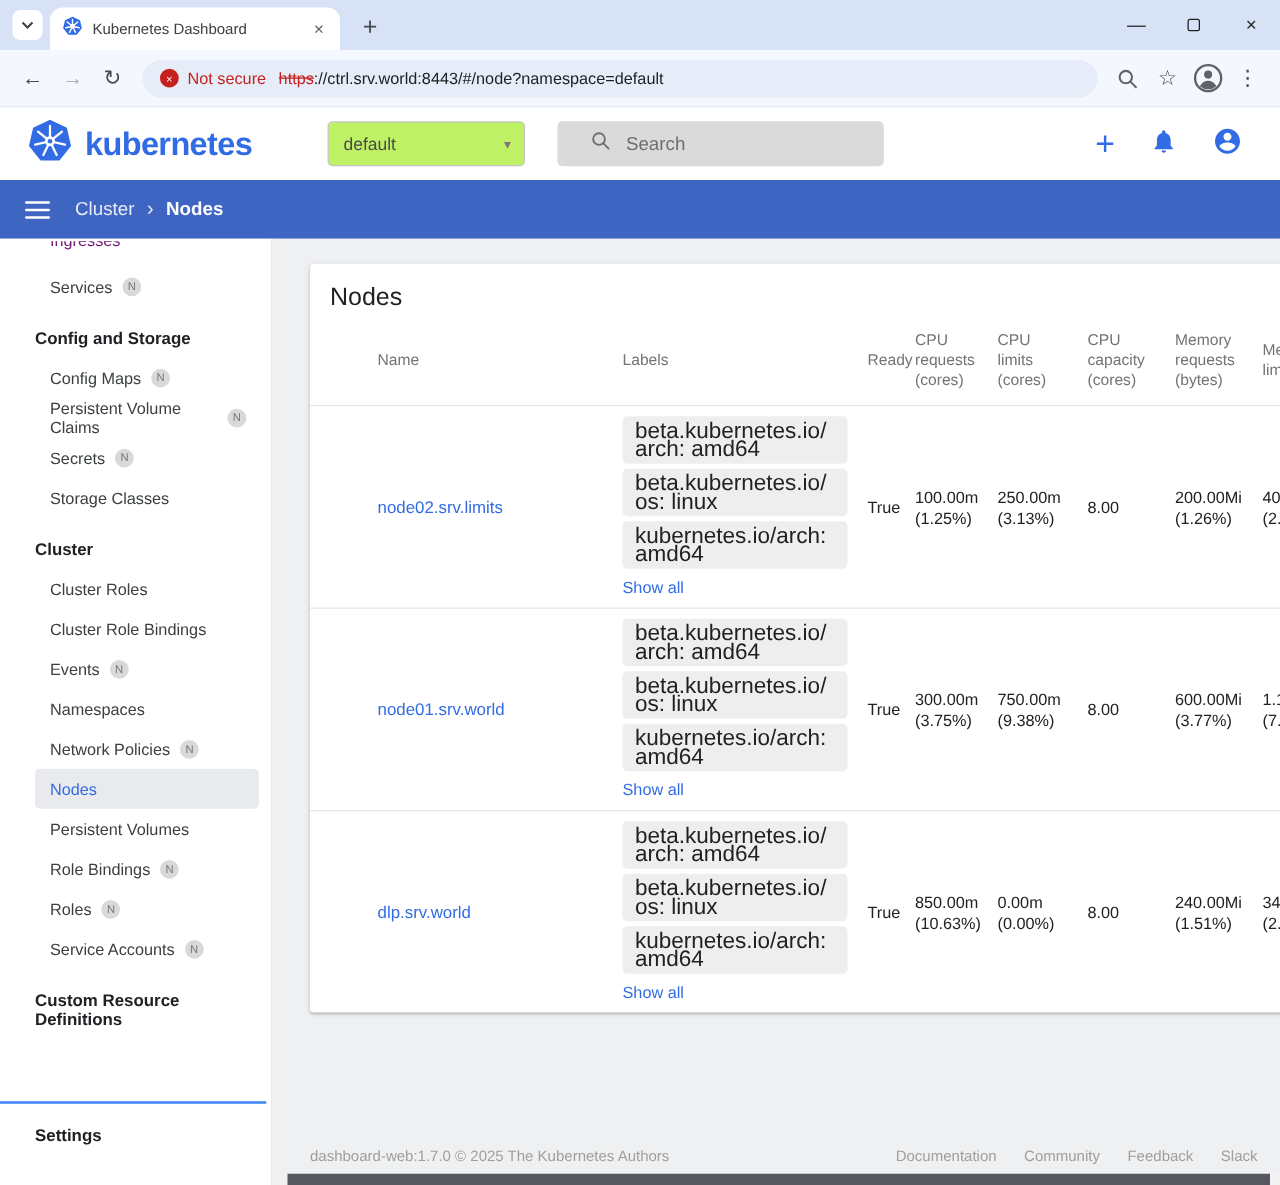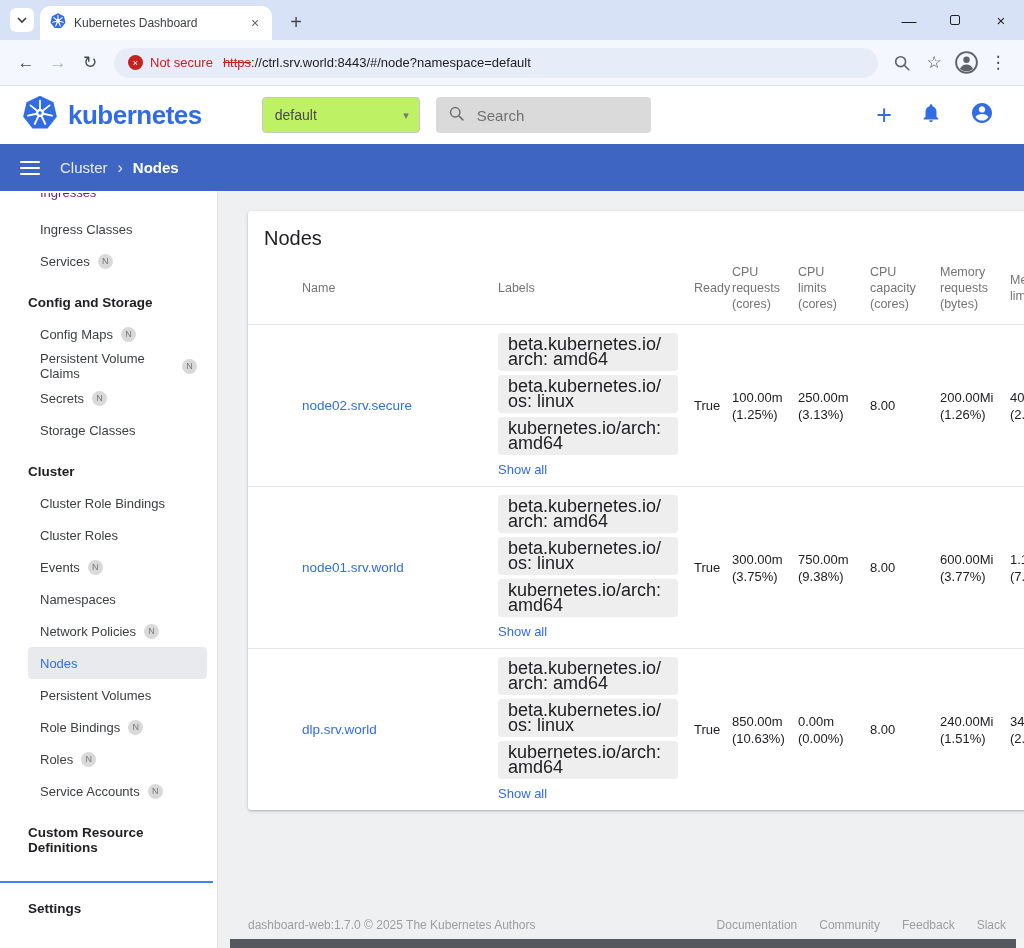--- a/index.html
+++ b/index.html
@@ -36,22 +36,22 @@
   .avatar-btn { width:32px; height:34px; display:flex; align-items:center; justify-content:center; flex:none; }
 
   
   .appbar { height:58px; background:#fff; display:flex; align-items:center; padding:0 22px; }
   .brand { display:flex; align-items:center;text-align:right; }
   .brand-name { font-size:26px; font-weight:700; color:#326ce5; margin-left:10px; letter-spacing:-0.5px; }
   .ns-select { width:158px; height:36px; border:1px solid #c6c6c6; border-radius:4px; margin-left:60px;
     display:flex; align-items:center; padding:0 10px 0 12px; background:#bef264; }
   .ns-value { flex:1; font-size:14px; color:#4a4a4a; }
   .ns-caret { color:#777; font-size:11px; }
-  .searchbox { width:215px; height:36px; background:#dadada; border-radius:4px; margin-left:16px;
-    display:flex; align-items:center; padding:0 12px; }
+  .searchbox { width:261px; height:36px; background:#dadada; border-radius:4px; margin-left:26px;
+    display:flex; align-items:center; padding:0 12px;justify-content:center; }
   .searchbox input { border:none; background:transparent; outline:none; font-size:15px; color:#333;
     margin-left:12px; width:180px; font-family:inherit; }
   .searchbox input::placeholder { color:#6f6f6f; }
   .appbar-actions { margin-left:auto; display:flex; align-items:center; gap:28px; padding-right:8px; }
   .plus-btn { font-size:27px; color:#326ce5; line-height:1; }
 
   
   .crumb-bar { height:47px; background:#3e65c2; display:flex; align-items:center; padding:0 20px; color:#fff; }
   .burger { width:20px; display:flex; flex-direction:column; gap:4px; margin-right:20px; }
   .burger span { height:2px; background:#fff; border-radius:1px; }
@@ -223,23 +223,20 @@
 </div>
 
 <div class="content">
 
   <div class="sidebar">
     <div class="nav-scroll">
       <div class="clip-item">
           <span>Ingresses</span>
         </div>
       <div class="nav-item">
-        <span>Ingress Classes</span>
-      </div>
-      <div class="nav-item">
         <span>Services</span>
         <span class="nav-badge">N</span>
       </div>
 
       <div class="nav-header">Config and Storage</div>
       <div class="nav-item">
         <span>Config Maps</span>
         <span class="nav-badge">N</span>
       </div>
       <div class="nav-item">
@@ -249,24 +246,24 @@
       <div class="nav-item">
         <span>Secrets</span>
         <span class="nav-badge">N</span>
       </div>
       <div class="nav-item">
         <span>Storage Classes</span>
       </div>
 
       <div class="nav-header">Cluster</div>
       <div class="nav-item">
+        <span>Cluster Roles</span>
+      </div>
+      <div class="nav-item">
         <span>Cluster Role Bindings</span>
-      </div>
-      <div class="nav-item">
-        <span>Cluster Roles</span>
       </div>
       <div class="nav-item">
         <span>Events</span>
         <span class="nav-badge">N</span>
       </div>
       <div class="nav-item">
         <span>Namespaces</span>
       </div>
       <div class="nav-item">
         <span>Network Policies</span>
@@ -322,21 +319,21 @@
             <th>CPU requests (cores)</th>
             <th>CPU limits (cores)</th>
             <th>CPU capacity (cores)</th>
             <th>Memory requests (bytes)</th>
             <th>Memory limits (bytes)</th>
           </tr>
         </thead>
         <tbody>
           <tr>
             <td><span class="dot"></span></td>
-            <td><span class="node-link">node02.srv.secure</span></td>
+            <td><span class="node-link">node02.srv.limits</span></td>
             <td>
               <div class="chips">
                 <span class="chip">beta.kubernetes.io/arch: amd64</span>
                 <span class="chip">beta.kubernetes.io/os: linux</span>
                 <span class="chip">kubernetes.io/arch: amd64</span>
                 <span class="show-all">Show all</span>
               </div>
             </td>
             <td>True</td>
             <td>100.00m (1.25%)</td>

